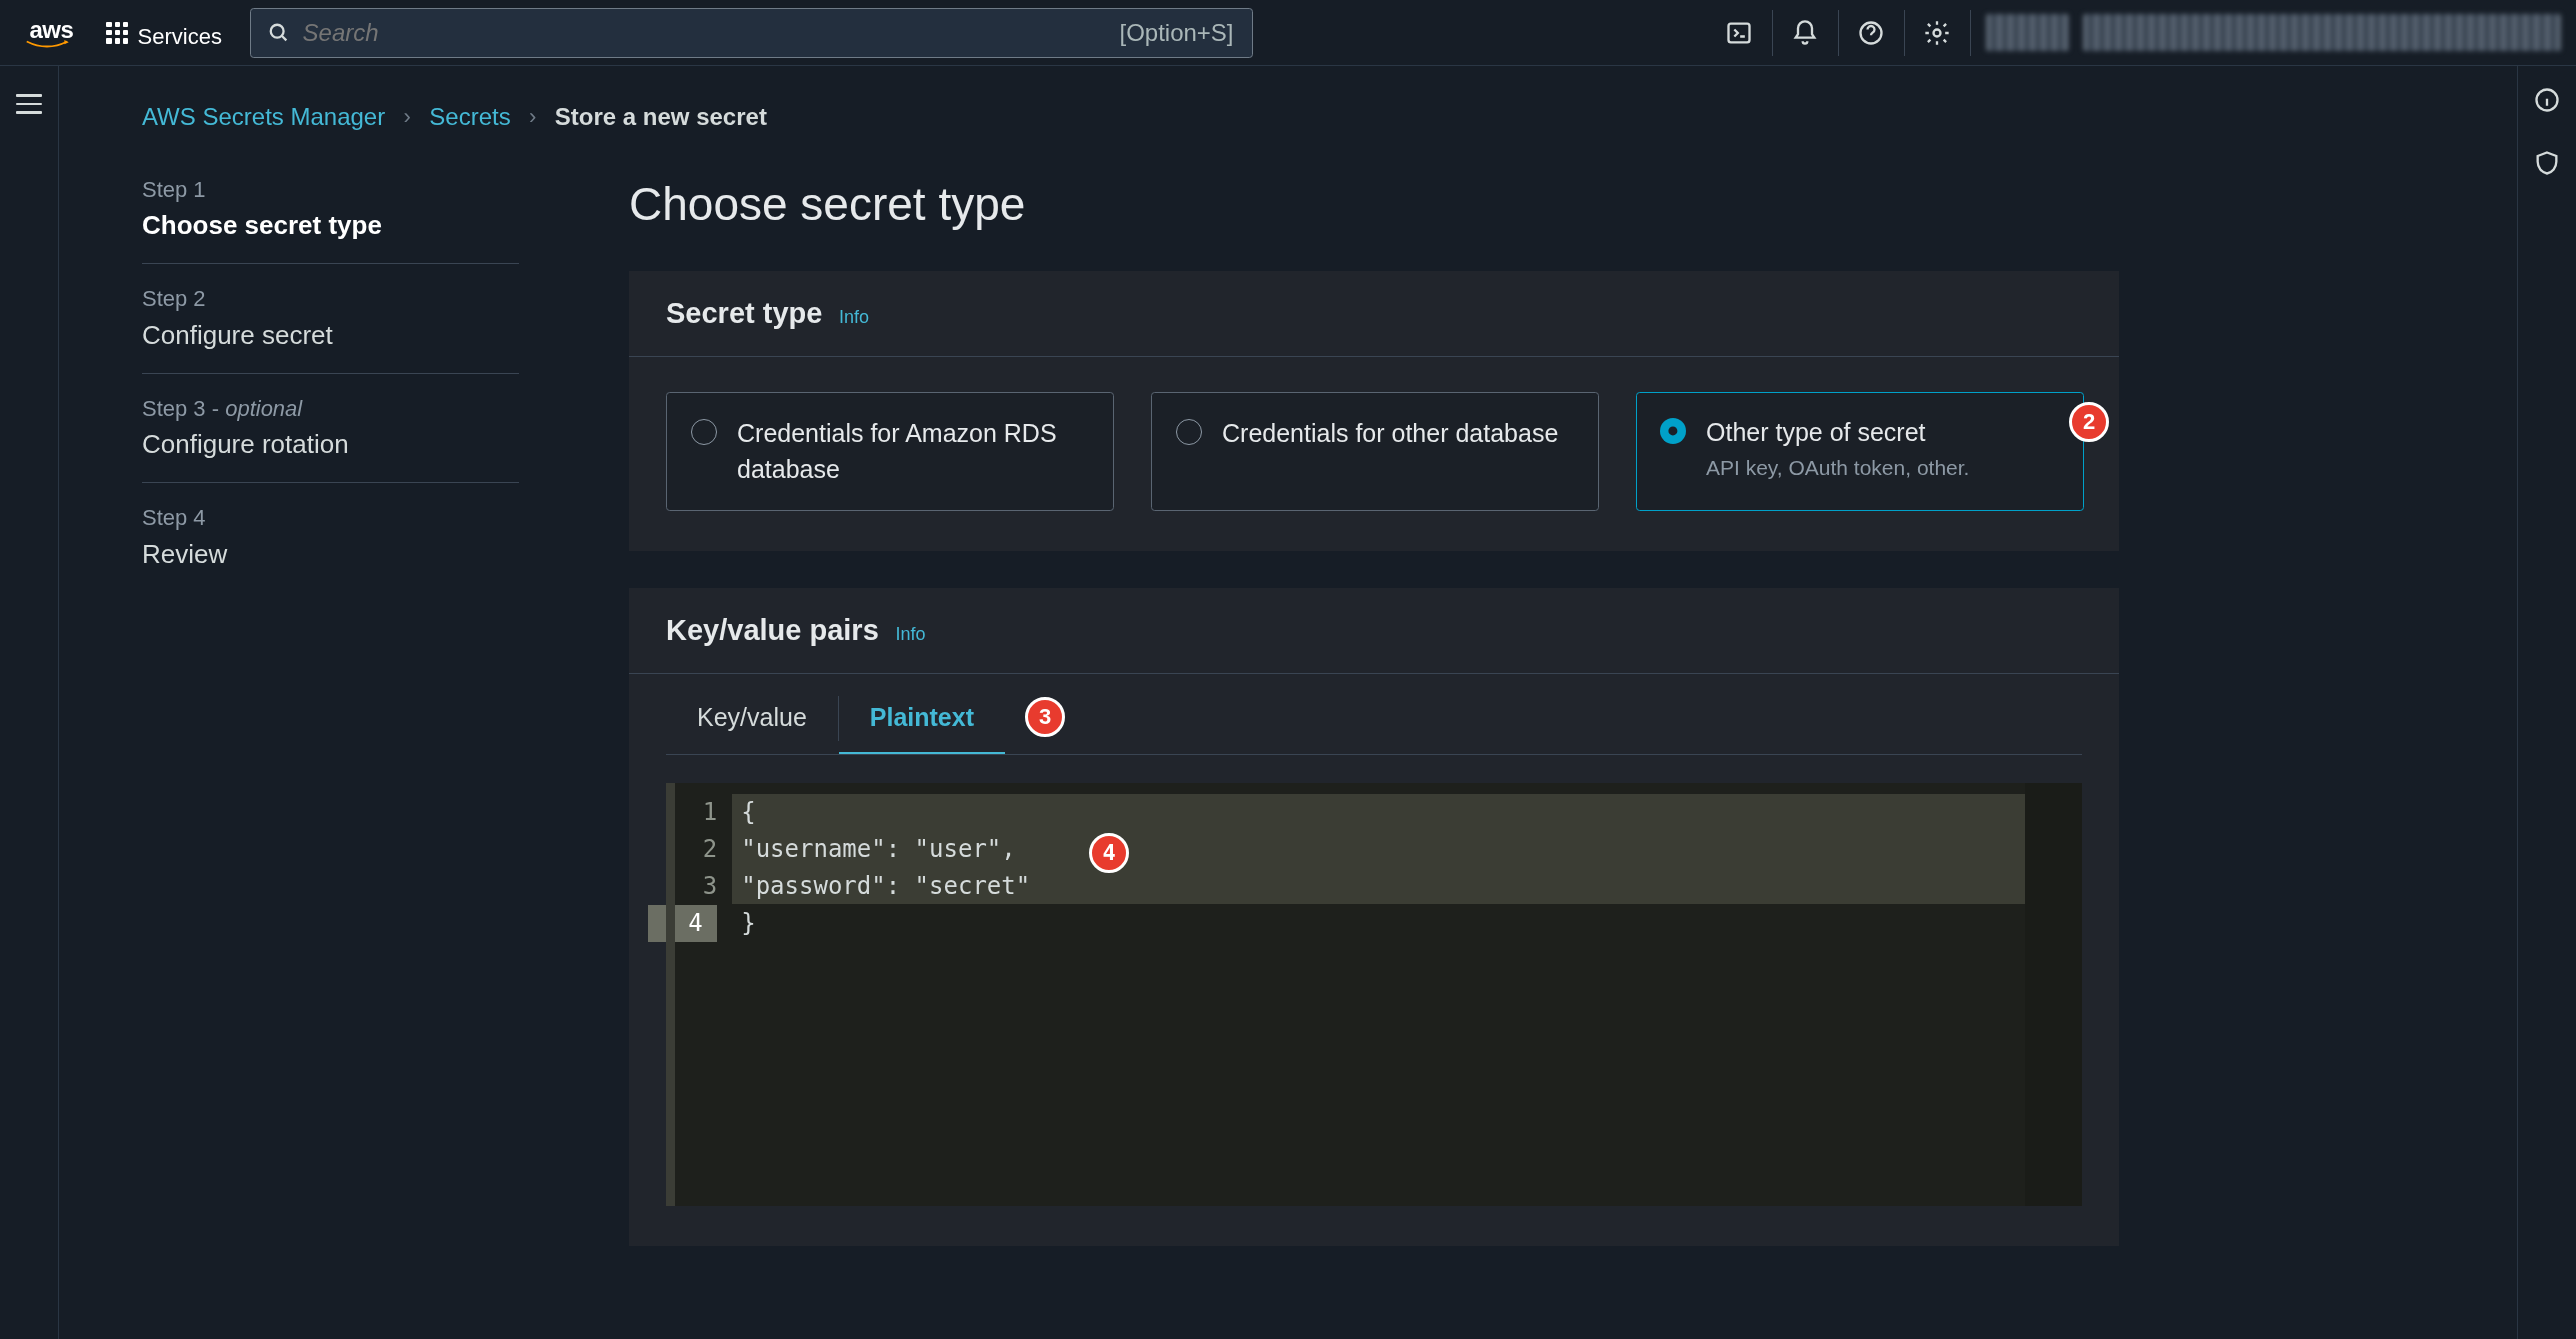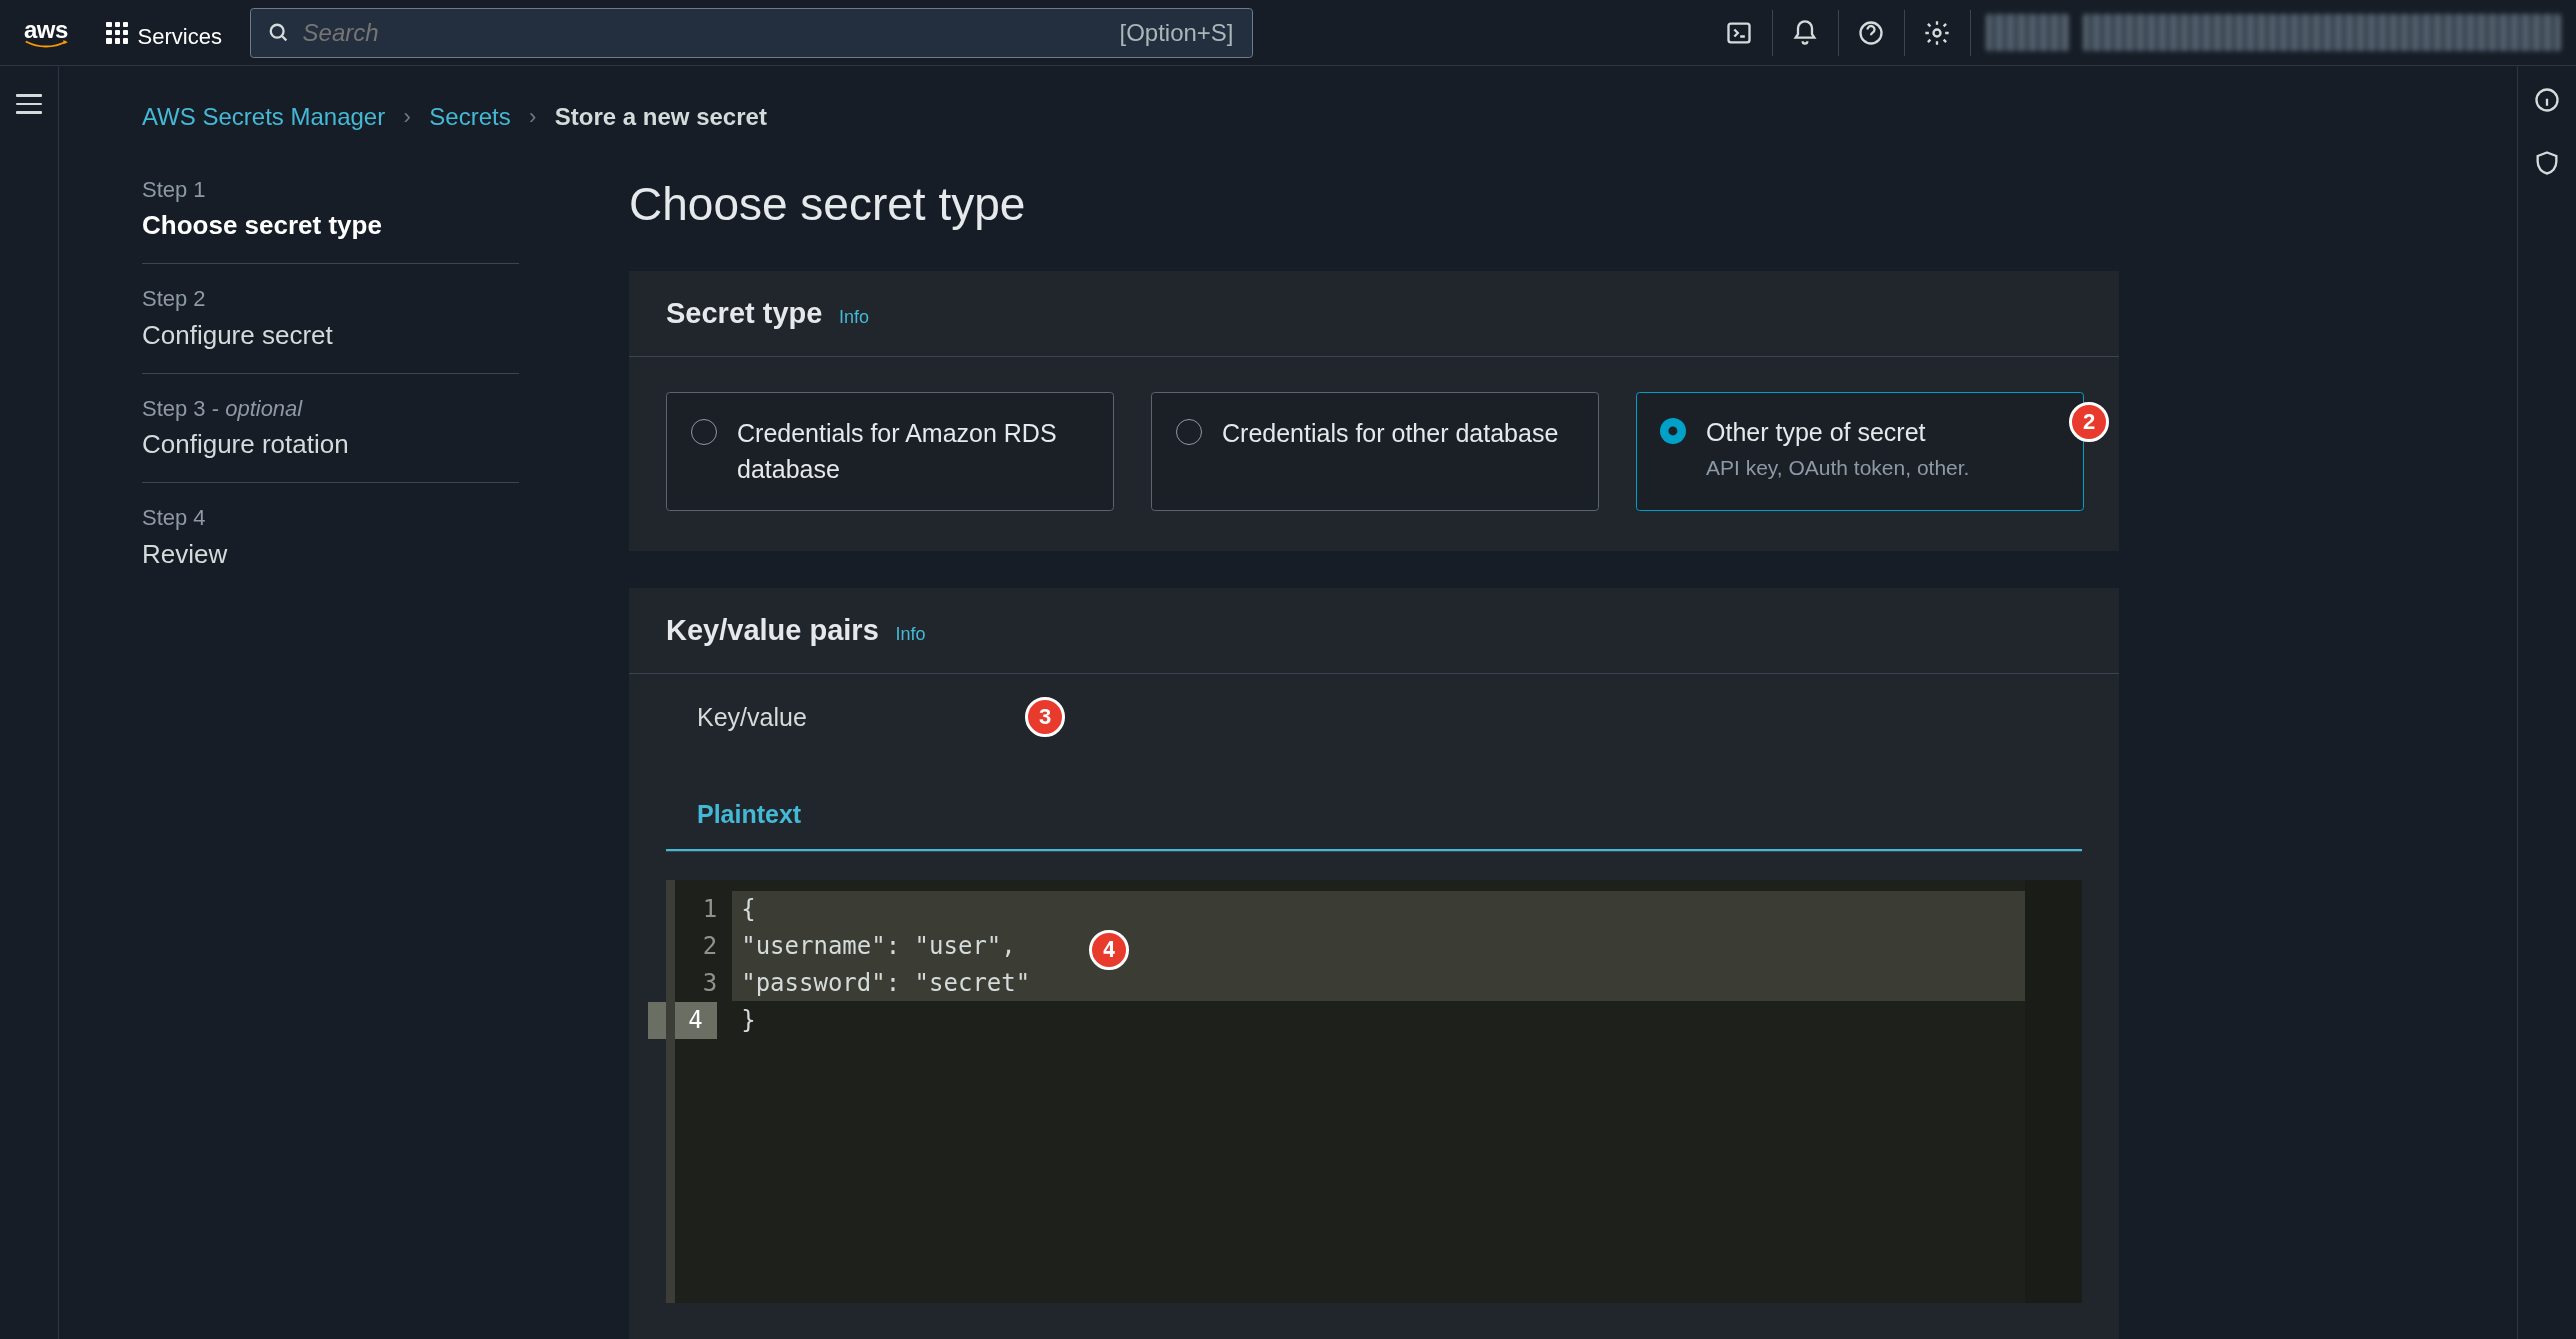--- a/index.html
+++ b/index.html
@@ -1,20 +1,20 @@
 <!DOCTYPE html>
 <html style="font-size:14.7px"><head>
 <meta charset="utf-8">
 <style>
   * { box-sizing: border-box; margin: 0; padding: 0; }
   html, body { width: 2576px; height: 1340px; font-family: "Amazon Ember", "Helvetica Neue", Arial, sans-serif; background: #161d26; color: #d5dbdb; overflow: hidden; }
   
   
   .topnav { height: 66px; background: #161d26; border-bottom: 0.9px solid #2a3644; display: flex; align-items: center; padding: 0 14.7px 0 18.4px; }
-  .aws-logo { width: 55px; height: 33px; display:flex; flex-direction:column; align-items:center; justify-content:center;}
+  .aws-logo { width: 55px; height: 33px; display:flex; flex-direction:column; align-items:flex-end; justify-content:center;}
   .aws-logo .text { font-size: 24px; font-weight: 700; color: #fff; letter-spacing: -0.5px; }
   .aws-logo .smile { width: 52px; height: 9.2px; margin-top:-3.7px;}
   .services-grid { margin-left: 33px; display:flex; align-items:center; gap:9.2px; cursor:pointer;}
   .grid9 { width:22px; height:22px; display:grid; grid-template-columns:repeat(3,1fr); grid-template-rows:repeat(3,1fr); gap:2.8px;}
   .grid9 div { background:#fff; border-radius:0.9px;}
   .services-label { color:#fff; font-size:22px;margin-top:8px; }
   .search-wrap { margin-left: 28px; border:0.9px solid #6f7b87; border-radius:3.7px; height:50px; width:1003px; display:flex; align-items:center; padding:0 18.4px 0 16.6px; background:#232f3e;}
   .search-icon { width:22px;height:22px;color:#d5dbdb;}
   .search-input { flex:1; background:transparent; border:none; outline:none; color:#d5dbdb; font-size:24px; font-style:italic; margin-left:13px;}
   .search-hint { color:#aab7b8; font-size:24px; }
@@ -65,21 +65,21 @@
   
   .radio-grid { display:grid; grid-template-columns:repeat(3, 448px); gap:37px 37px;}
   .radio-card { border:0.9px solid #5a6572; border-radius:3.7px; padding:22px 24px; display:flex; gap:20px; min-height:110px; align-items:flex-start; cursor:pointer; background:#1b2027;}
   .radio-card.selected { border:1.8px solid #00a1c9; padding:21px 23px;}
   .radio { width:26px;height:26px; border-radius:50%; border:1.8px solid #8d99a5; flex-shrink:0; position:relative; margin-top:3.7px;}
   .radio.checked{border:none; background:#00a1c9;}
   .radio.checked::after{content:""; position:absolute; left:50%; top:50%; transform:translate(-50%,-50%); width:9.2px;height:9.2px; background:#1b2027; border-radius:50%;}
   .radio-label { font-size:25px; color:#e6e9eb; line-height:1.45;}
   .radio-sub { font-size:21px; color:#8d99a5; margin-top:5.5px;}
   
-  .tabs { display:flex; border-bottom:0.9px solid #3a4553; margin:9.2px 0 0 0;flex-direction:column;}
+  .tabs { display:flex; border-bottom:0.9px solid #3a4553; margin:9.2px 0 0 0;}
   .tab { padding:20px 31px; font-size:25px; cursor:pointer; color:#d5dbdb; border-bottom:2.8px solid transparent;}
   .tab.active { color:#44b9d6; font-weight:600; border-bottom:2.8px solid #44b9d6;}
   .tabs .gap {border-left:0.9px solid #3a4553; margin:13px 0;}
   
   .code-editor { font-family: "Menlo","Consolas",monospace; font-size:24px; background:#1e201c; height:423px; position:relative; display:flex;}
   .gutter { width:66px; background:transparent; text-align:right; padding:11px 14.7px 0 0; color:#8e948b;}
   .gutter div {height:37px; line-height:37px;}
   .gutter div.current-line{background:#6b6e63; color:#fff; margin-left:-18.4px; padding-right:14.7px;}
   .gutter-edge{position:absolute; left:0;top:0;bottom:0;width:9.2px;background:#3b3d36;}
   .code-body { flex:1; padding:11px 0 0 9.2px;}

